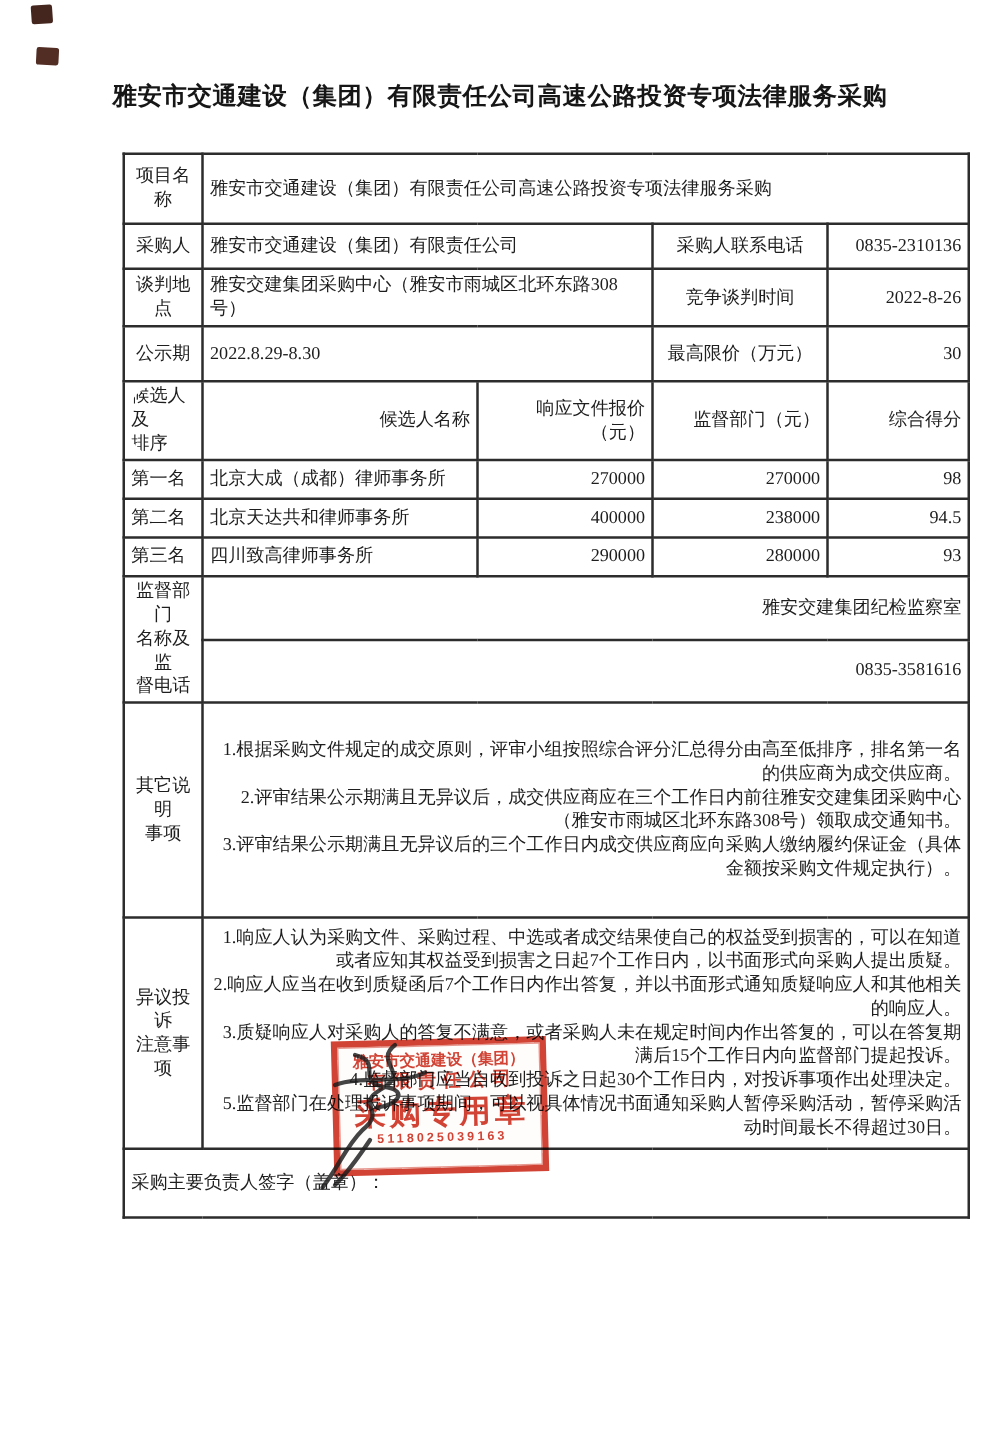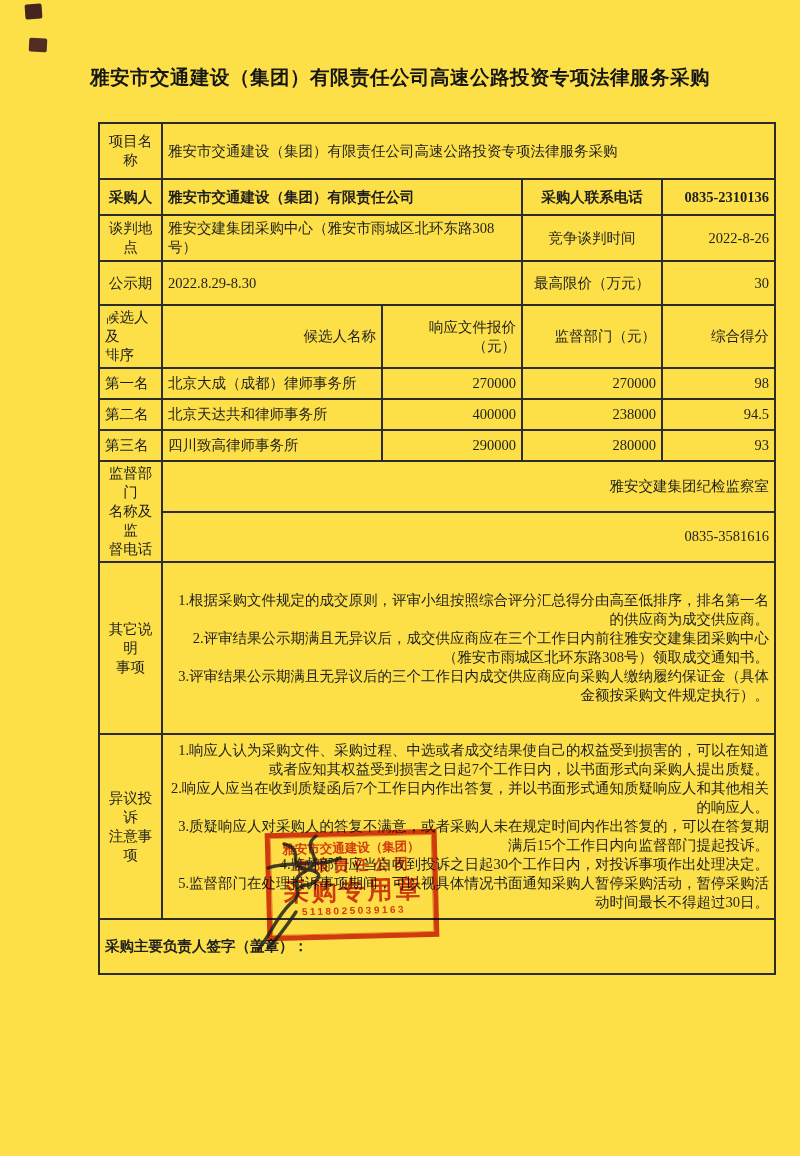--- a/index.html
+++ b/index.html
@@ -1,18 +1,18 @@
 <!DOCTYPE html>
 <html><head>
 <meta charset="utf-8">
 <style>
   html,body { margin:0; padding:0; background:#e8e8e8; }
   .page {
     position:relative; width:800px; height:1156px; margin:0 auto;
-    background:#fde047; overflow:hidden;
+    background:#ffffff; overflow:hidden;
     font-family:"Liberation Serif","DejaVu Serif",serif; color:#1e1e1e;
   }
   
   .mark { position:absolute; border-radius:2px; }
   .mark-1 { left:25px; top:4px;  width:17px; height:15px; background:#45261f; transform:rotate(-4deg); }
   .mark-2 { left:29px; top:38px; width:18px; height:14px; background:#512d24; transform:rotate(3deg); }
 
   .title {
     position:absolute; top:62px; left:0; width:100%;
     text-align:center; font-family:"Liberation Sans","DejaVu Sans",sans-serif;
@@ -29,24 +29,24 @@
     overflow:hidden;
   }
   .lbl  { text-align:center; padding:2px 2px; }
   .lbl-left { text-align:left; padding-left:4px;border-radius:31px; }
   .val  { text-align:left; padding-left:9px; }
   .ctr  { text-align:right; }
   .pre  { white-space:pre-line; }
   .notes { font-size:14.5px; line-height:20.5px; padding:8px 9px 8px 8px; text-align:right; white-space:pre-line; vertical-align:middle; }
   .sig-cell { text-align:left; padding-left:11px; font-size:14.5px; }
 
-  .r1 td{height:50px;} .r2 td{height:30px;font-weight:bold;} .r3 td{height:40px;} .r4 td{height:38px;}
+  .r1 td{height:50px;} .r2 td{height:30px;} .r3 td{height:40px;} .r4 td{height:38px;}
   .r5 td{height:40px;} .r6 td{height:25px;} .r7 td{height:25px;} .r8 td{height:25px;}
   .r9 td{height:24px;} .r10 td{height:24px;} .r11 td{height:166px;} .r12 td{height:179px;}
-  .r13 td{height:49px;font-weight:bold;}
+  .r13 td{height:49px;}
 
   
   .stamp {
     position:absolute; left:266px; top:831px; width:162px; height:98px;
     border:5px solid #ce3424; color:#ce3424; text-align:center;
     font-family:"Liberation Sans","DejaVu Sans",sans-serif; font-weight:bold;
     transform:rotate(-1.5deg); mix-blend-mode:multiply; opacity:0.93;
     box-shadow:inset 0 0 0 1px rgba(206,52,36,.55);
     background:rgba(255,235,230,.12);
   }

